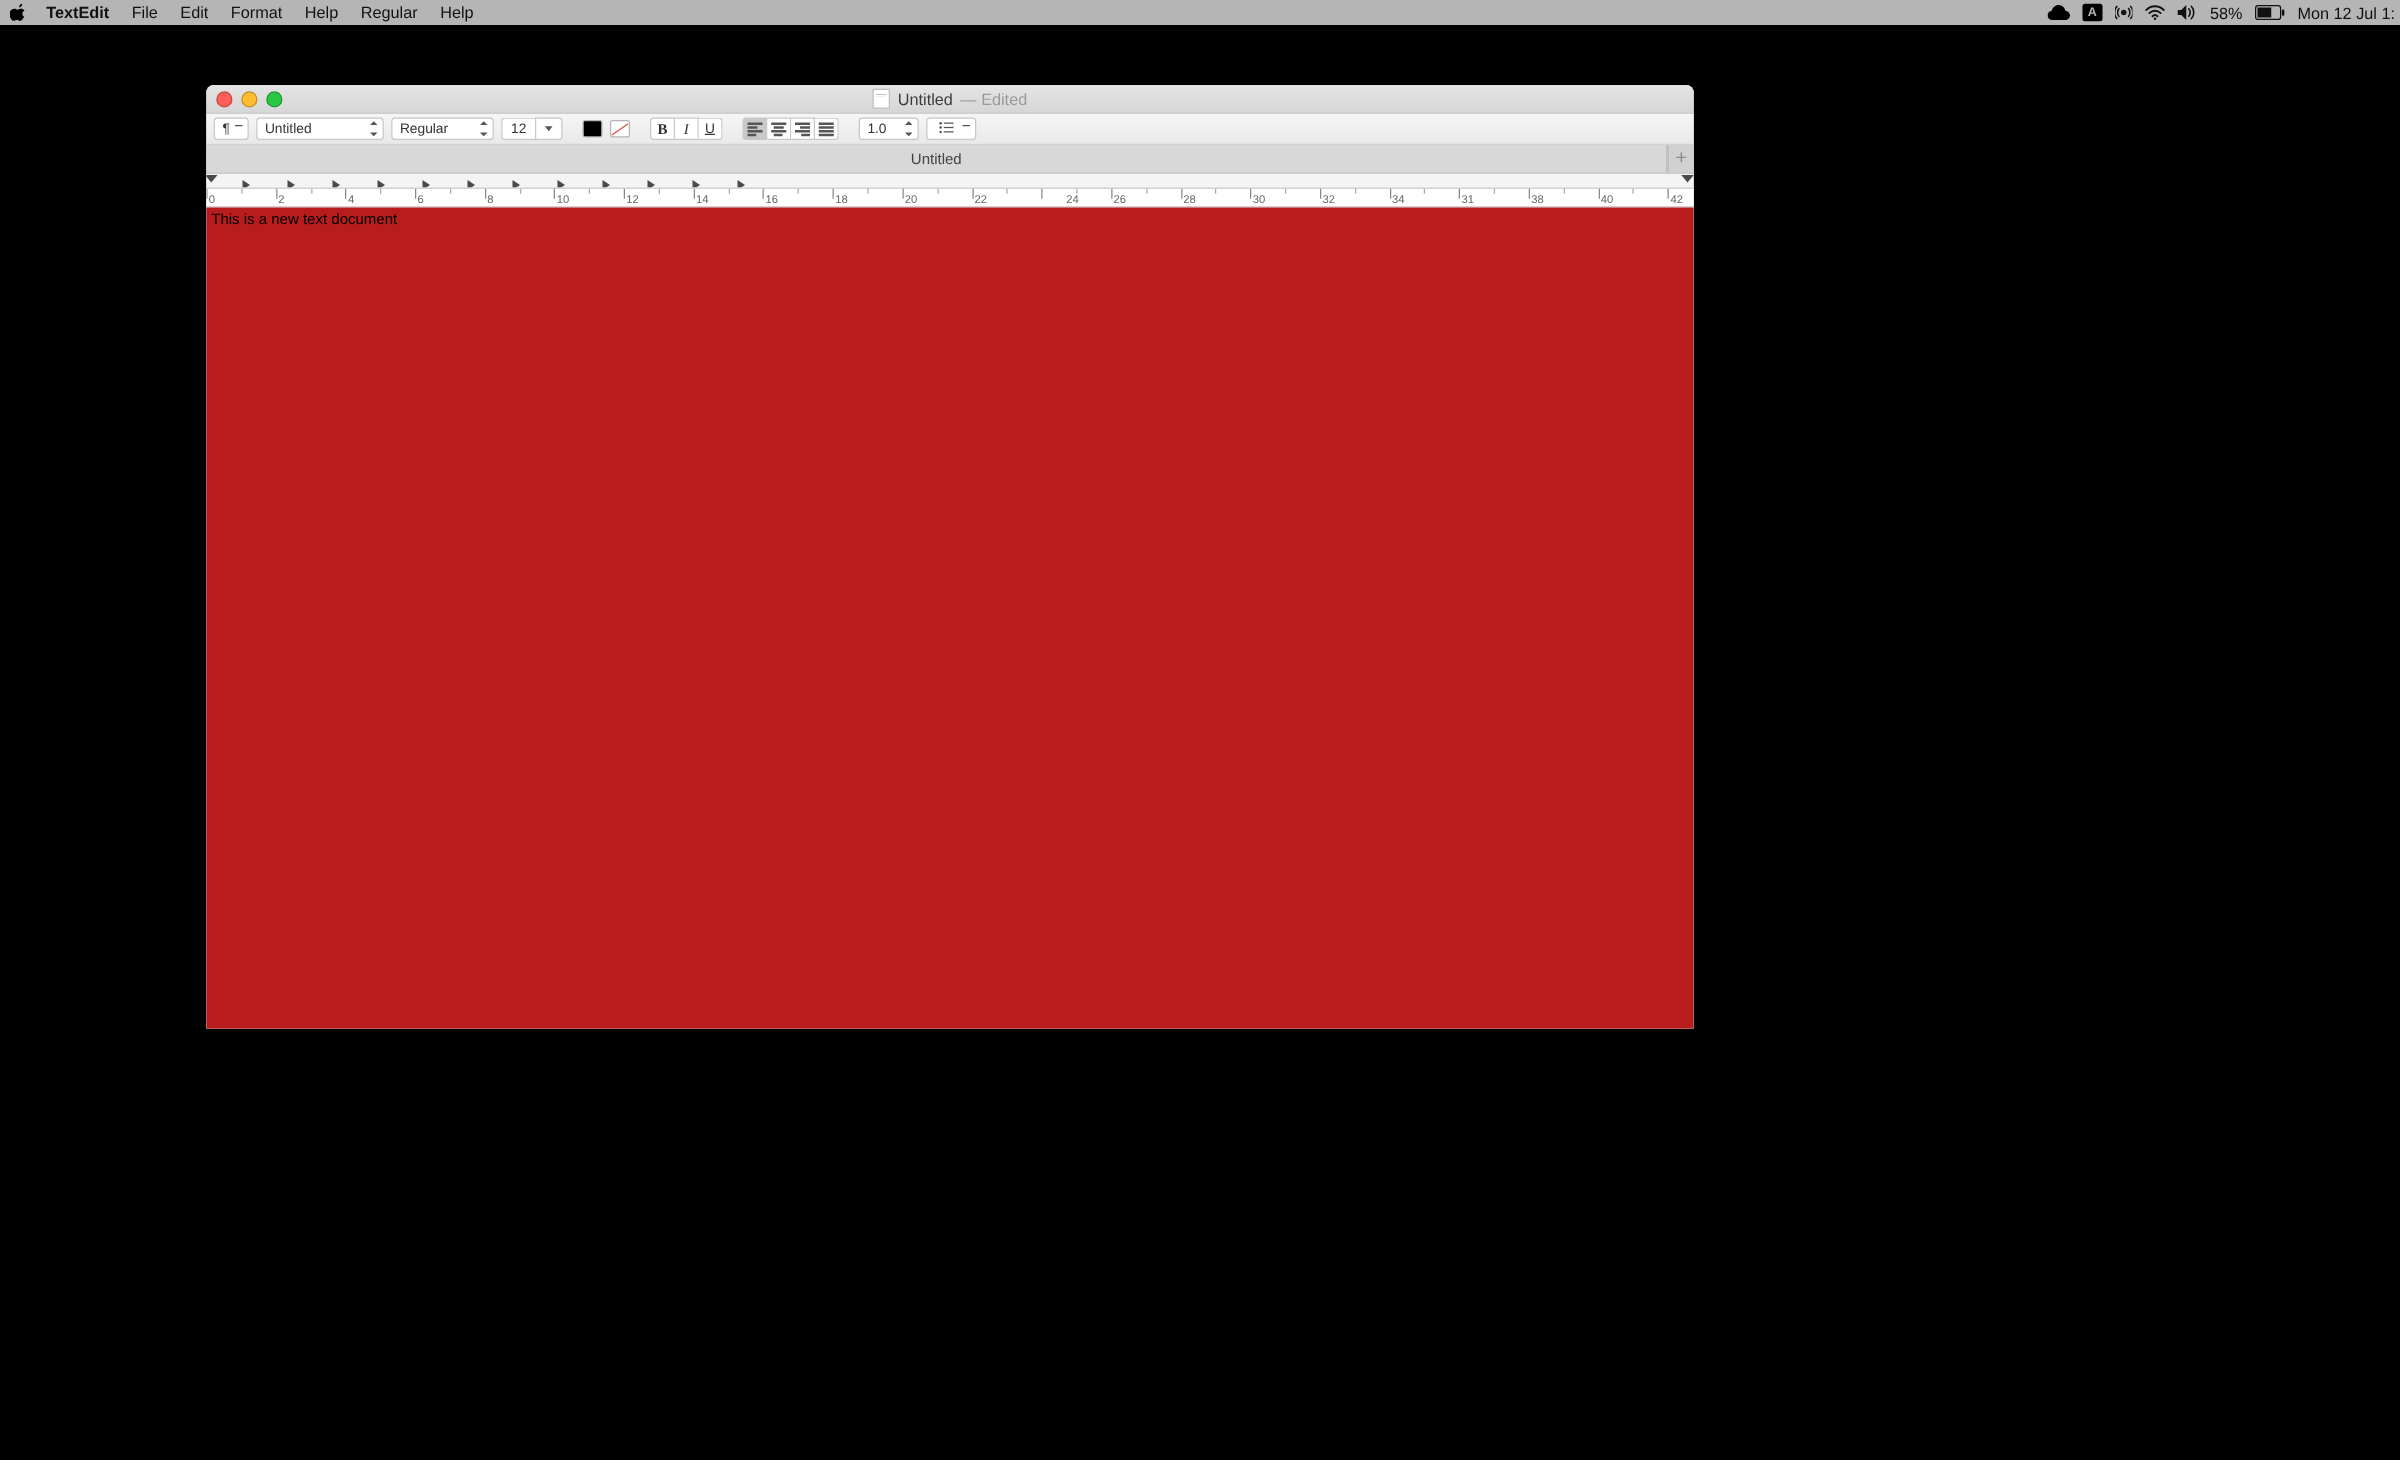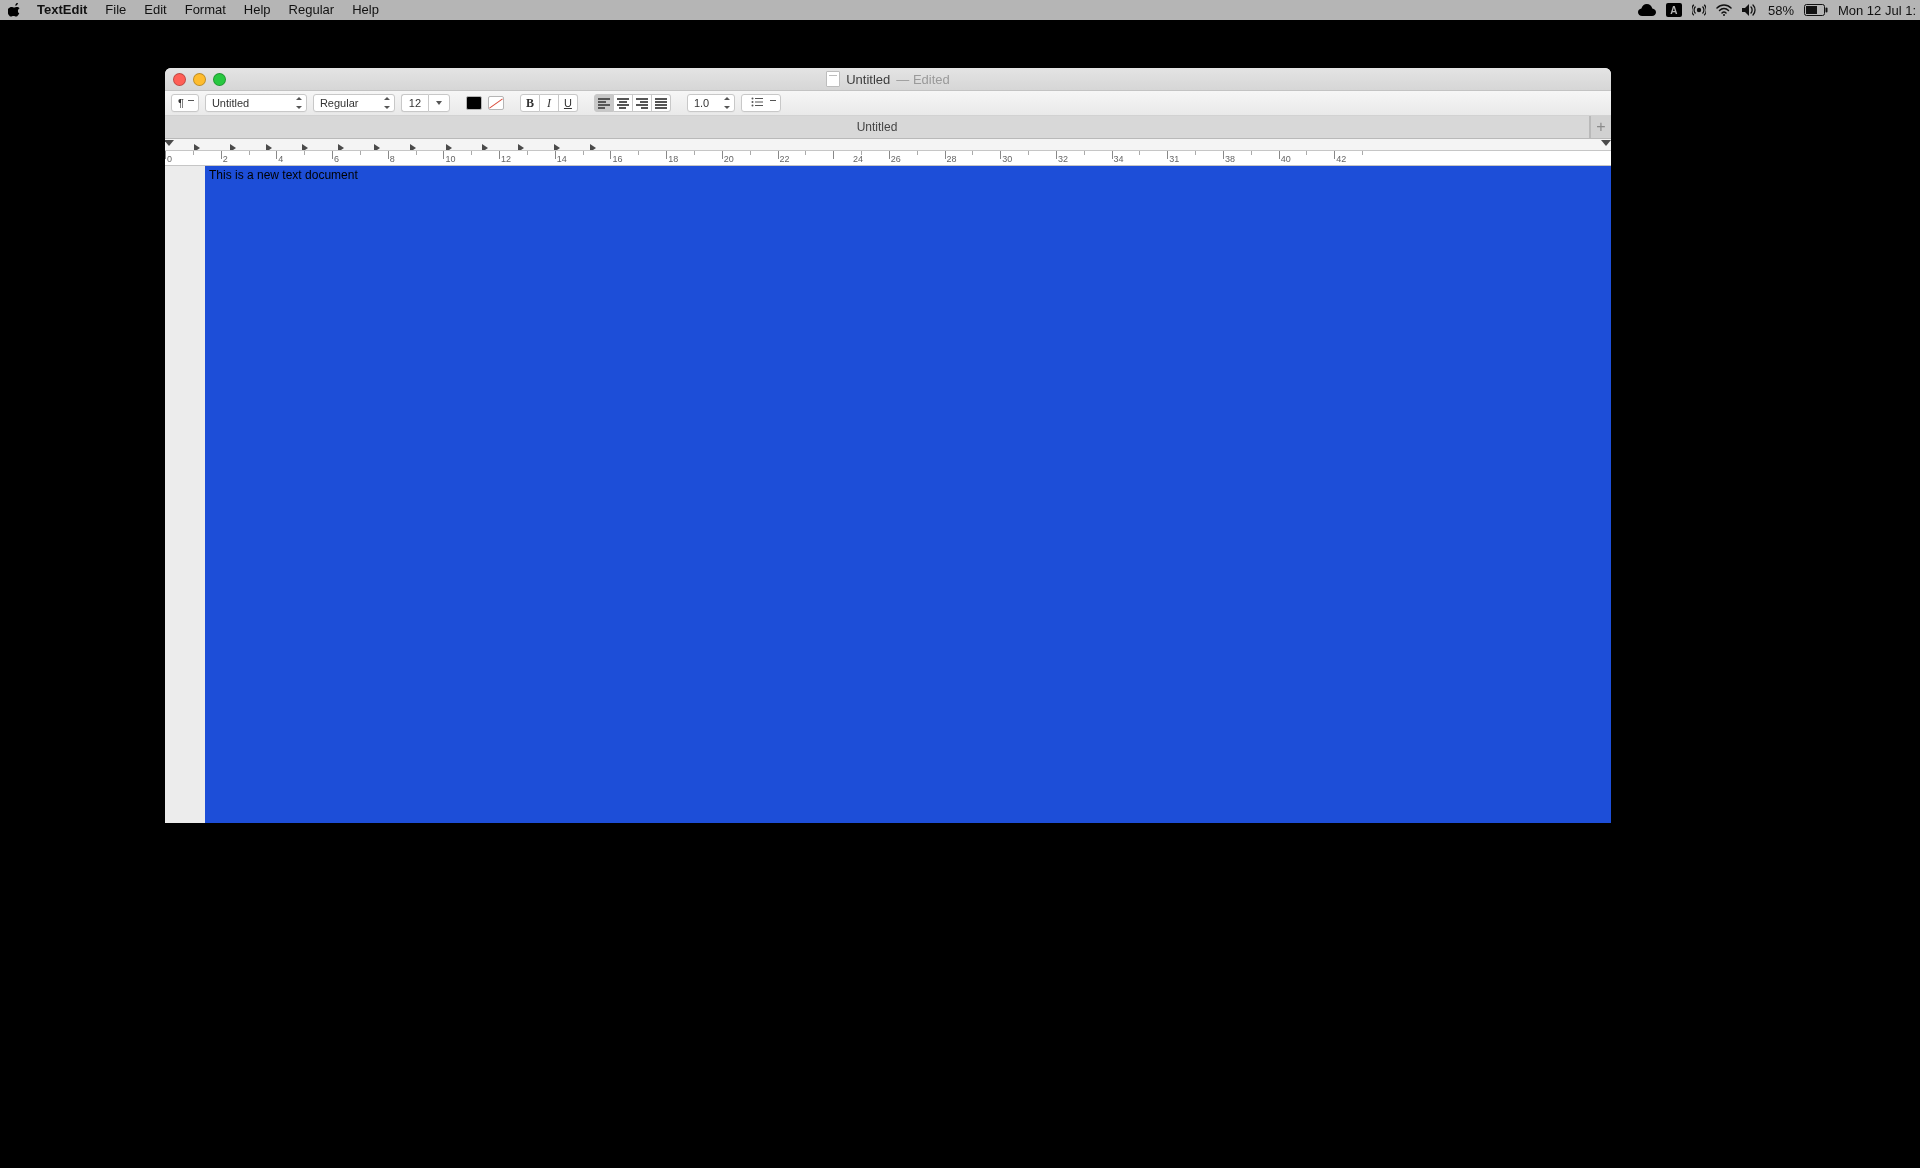--- a/index.html
+++ b/index.html
@@ -54,21 +54,21 @@
     font-size: 13px;
     color: #111;
   }
   .status-area .status-icon svg { display:block; }
 
   
   .window {
     position: absolute;
     top: 68px;
     left: 165px;
-    width: 1446px;
+    width: 1190px;
     height: 755px;
     background: #ececec;
     border-radius: 6px 6px 0 0;
     box-shadow: 0 12px 30px rgba(0,0,0,.45);
     display: flex;
     flex-direction: column;
     overflow: hidden;
   }
   .titlebar {
     height: 22px;
@@ -268,24 +268,23 @@
   }
   .ruler .tick.major { height:8px; background:#888; }
   .ruler .ticklabel {
     position:absolute; top:3px; font-size:9px; color:#666;
     transform: translateX(2px);
   }
 
   
   .docarea {
     flex:1;
-    background:#1d4ed8;
+    background:#b91c1c;
     position:relative;
     overflow:auto;
-    margin-left:40px;
   }
   .docarea .content {
     padding: 2px 4px 2px 4px;
     font-size: 12px;
     color:#000;
     font-family: Helvetica, Arial, sans-serif;
     white-space: pre-wrap;
   }
 </style>
 </head>

